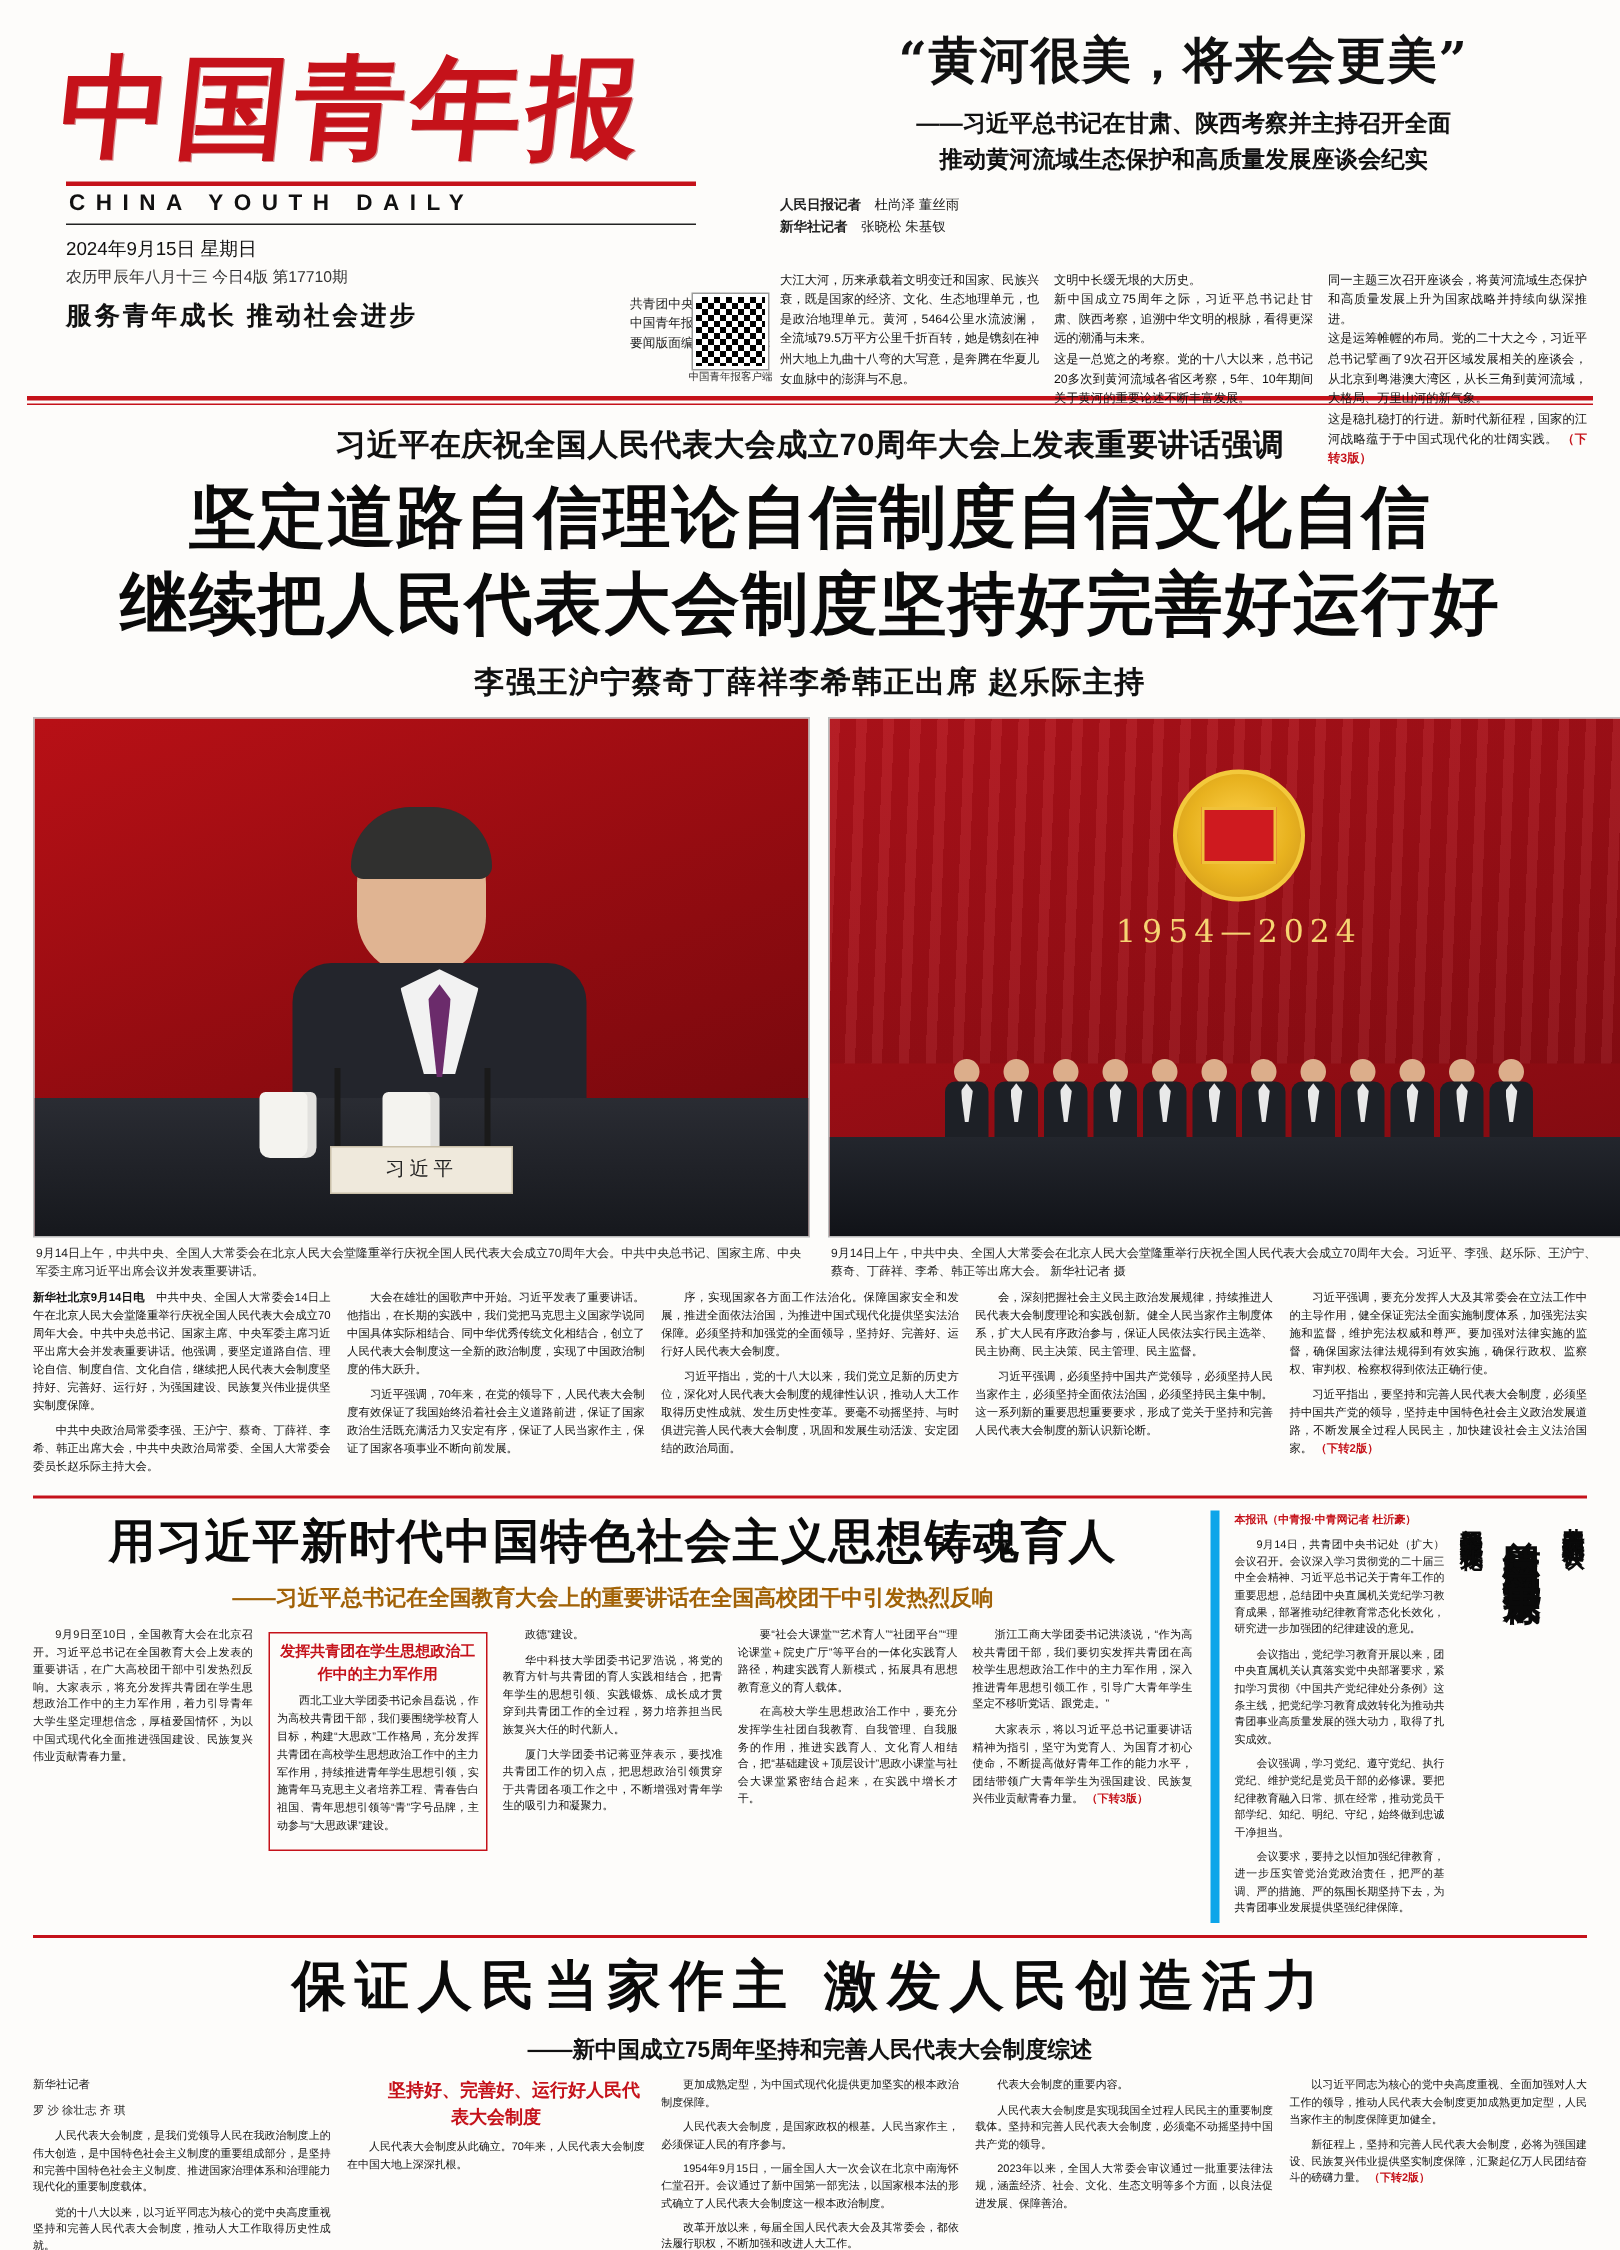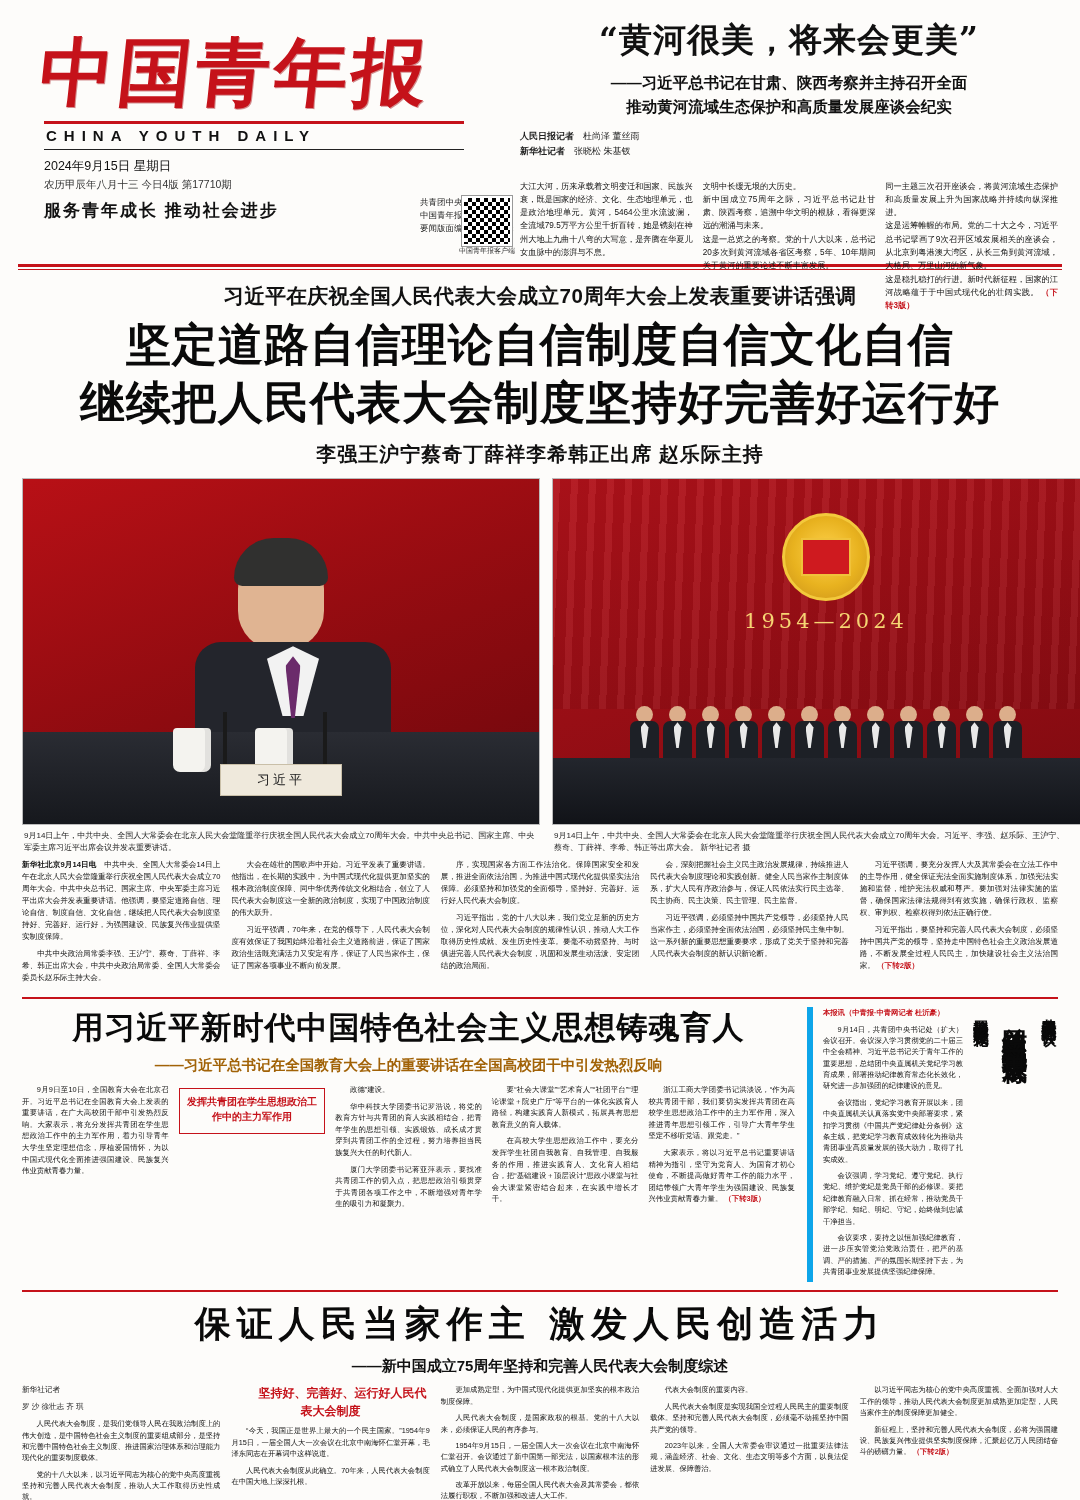--- a/index.html
+++ b/index.html
@@ -290,21 +290,21 @@
       </div>
     </div>
   </div>
 
   <div class="cols-main">
     <div class="c">
       <p class="lead-p"><b>新华社北京9月14日电</b>　<span>中共中央、全国人大常委会14日上午在北京人民大会堂隆重举行庆祝全国人民代表大会成立70周年大会。中共中央总书记、国家主席、中央军委主席习近平出席大会并发表重要讲话。他强调，要坚定道路自信、理论自信、制度自信、文化自信，继续把人民代表大会制度坚持好、完善好、运行好，为强国建设、民族复兴伟业提供坚实制度保障。</span></p>
       <p>中共中央政治局常委李强、王沪宁、蔡奇、丁薛祥、李希、韩正出席大会，中共中央政治局常委、全国人大常委会委员长赵乐际主持大会。</p>
     </div>
     <div class="c">
-      <p>大会在雄壮的国歌声中开始。习近平发表了重要讲话。他指出，在长期的实践中，为中国式现代化提供更加坚实的根本政治制度保障、同中华优秀传统文化相结合，创立了人民代表大会制度这一全新的政治制度，实现了中国政治制度的伟大跃升。</p>
+      <p>大会在雄壮的国歌声中开始。习近平发表了重要讲话。他指出，在长期的实践中，我们党把马克思主义国家学说同中国具体实际相结合、同中华优秀传统文化相结合，创立了人民代表大会制度这一全新的政治制度，实现了中国政治制度的伟大跃升。</p>
       <p>习近平强调，70年来，在党的领导下，人民代表大会制度有效保证了我国始终沿着社会主义道路前进，保证了国家政治生活既充满活力又安定有序，保证了人民当家作主，保证了国家各项事业不断向前发展。</p>
     </div>
     <div class="c">
       <p>序，实现国家各方面工作法治化。保障国家安全和发展，推进全面依法治国，为推进中国式现代化提供坚实法治保障。必须坚持和加强党的全面领导，坚持好、完善好、运行好人民代表大会制度。</p>
       <p>习近平指出，党的十八大以来，我们党立足新的历史方位，深化对人民代表大会制度的规律性认识，推动人大工作取得历史性成就、发生历史性变革。要毫不动摇坚持、与时俱进完善人民代表大会制度，巩固和发展生动活泼、安定团结的政治局面。</p>
     </div>
     <div class="c">
       <p>会，深刻把握社会主义民主政治发展规律，持续推进人民代表大会制度理论和实践创新。健全人民当家作主制度体系，扩大人民有序政治参与，保证人民依法实行民主选举、民主协商、民主决策、民主管理、民主监督。</p>
       <p>习近平强调，必须坚持中国共产党领导，必须坚持人民当家作主，必须坚持全面依法治国，必须坚持民主集中制。这一系列新的重要思想重要要求，形成了党关于坚持和完善人民代表大会制度的新认识新论断。</p>
     </div>
@@ -323,20 +323,21 @@
     <div class="mid-left">
       <div class="mid-h">用习近平新时代中国特色社会主义思想铸魂育人</div>
       <div class="mid-sub">——习近平总书记在全国教育大会上的重要讲话在全国高校团干中引发热烈反响</div>
       <div class="mid-cols">
         <div class="c">
           <p>9月9日至10日，全国教育大会在北京召开。习近平总书记在全国教育大会上发表的重要讲话，在广大高校团干部中引发热烈反响。大家表示，将充分发挥共青团在学生思想政治工作中的主力军作用，着力引导青年大学生坚定理想信念，厚植爱国情怀，为以中国式现代化全面推进强国建设、民族复兴伟业贡献青春力量。</p>
         </div>
         <div class="c">
           <div class="boxart">
             <h4>发挥共青团在学生思想政治工作中的主力军作用</h4>
+            <p>西北工业大学团委书记余昌磊说，作为高校共青团干部，我们要围绕学校育人目标，构建“大思政”工作格局，充分发挥共青团在高校学生思想政治工作中的主力军作用，持续推进青年学生思想引领，实施青年马克思主义者培养工程、青春告白祖国、青年思想引领等“青”字号品牌，主动参与“大思政课”建设。</p>
           </div>
         </div>
         <div class="c">
           <p>政德”建设。</p>
           <p>华中科技大学团委书记罗浩说，将党的教育方针与共青团的育人实践相结合，把青年学生的思想引领、实践锻炼、成长成才贯穿到共青团工作的全过程，努力培养担当民族复兴大任的时代新人。</p>
           <p>厦门大学团委书记蒋亚萍表示，要找准共青团工作的切入点，把思想政治引领贯穿于共青团各项工作之中，不断增强对青年学生的吸引力和凝聚力。</p>
         </div>
         <div class="c">
           <p>要“社会大课堂”“艺术育人”“社团平台”“理论课堂＋院史广厅”等平台的一体化实践育人路径，构建实践育人新模式，拓展具有思想教育意义的育人载体。</p>
           <p>在高校大学生思想政治工作中，要充分发挥学生社团自我教育、自我管理、自我服务的作用，推进实践育人、文化育人相结合，把“基础建设＋顶层设计”思政小课堂与社会大课堂紧密结合起来，在实践中增长才干。</p>
@@ -372,26 +373,25 @@
     <div class="b-sub">——新中国成立75周年坚持和完善人民代表大会制度综述</div>
     <div class="b-cols">
       <div class="c">
         <p class="by">新华社记者</p>
         <p class="by">罗 沙  徐壮志  齐 琪</p>
         <p>人民代表大会制度，是我们党领导人民在我政治制度上的伟大创造，是中国特色社会主义制度的重要组成部分，是坚持和完善中国特色社会主义制度、推进国家治理体系和治理能力现代化的重要制度载体。</p>
         <p>党的十八大以来，以习近平同志为核心的党中央高度重视坚持和完善人民代表大会制度，推动人大工作取得历史性成就。</p>
       </div>
       <div class="c">
         <p class="subhead">坚持好、完善好、运行好人民代表大会制度</p>
-        <p>“今天，我国正是世界上最大的一个民主国家。”1954年9月15日，一届全国人大一次会议在北京中南海怀仁堂开幕，毛泽东同志在开幕词中这样说道。</p>
         <p>人民代表大会制度从此确立。70年来，人民代表大会制度在中国大地上深深扎根。</p>
       </div>
       <div class="c">
         <p>更加成熟定型，为中国式现代化提供更加坚实的根本政治制度保障。</p>
-        <p>人民代表大会制度，是国家政权的根基。党的十八大以来，必须保证人民的有序参与。</p>
+        <p>人民代表大会制度，是国家政权的根基。人民当家作主，必须保证人民的有序参与。</p>
         <p>1954年9月15日，一届全国人大一次会议在北京中南海怀仁堂召开。会议通过了新中国第一部宪法，以国家根本法的形式确立了人民代表大会制度这一根本政治制度。</p>
         <p>改革开放以来，每届全国人民代表大会及其常委会，都依法履行职权，不断加强和改进人大工作。</p>
       </div>
       <div class="c">
         <p>代表大会制度的重要内容。</p>
         <p>人民代表大会制度是实现我国全过程人民民主的重要制度载体。坚持和完善人民代表大会制度，必须毫不动摇坚持中国共产党的领导。</p>
         <p>2023年以来，全国人大常委会审议通过一批重要法律法规，涵盖经济、社会、文化、生态文明等多个方面，以良法促进发展、保障善治。</p>
       </div>
       <div class="c">
         <p>以习近平同志为核心的党中央高度重视、全面加强对人大工作的领导，推动人民代表大会制度更加成熟更加定型，人民当家作主的制度保障更加健全。</p>

